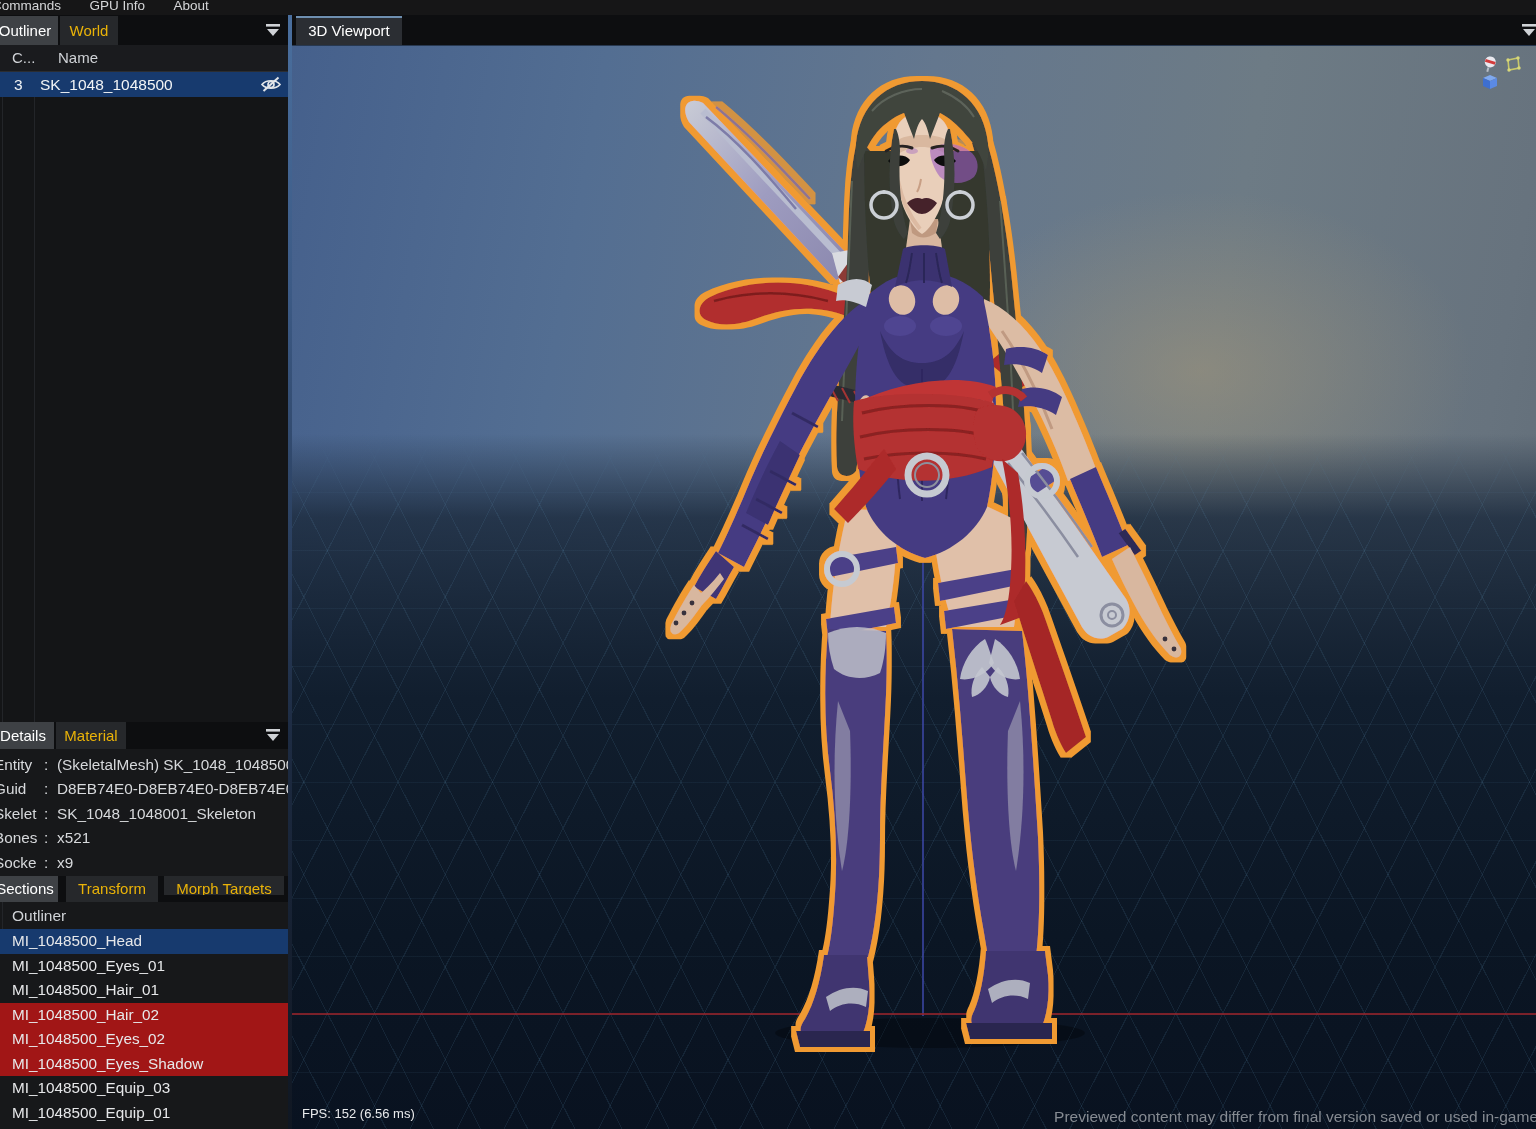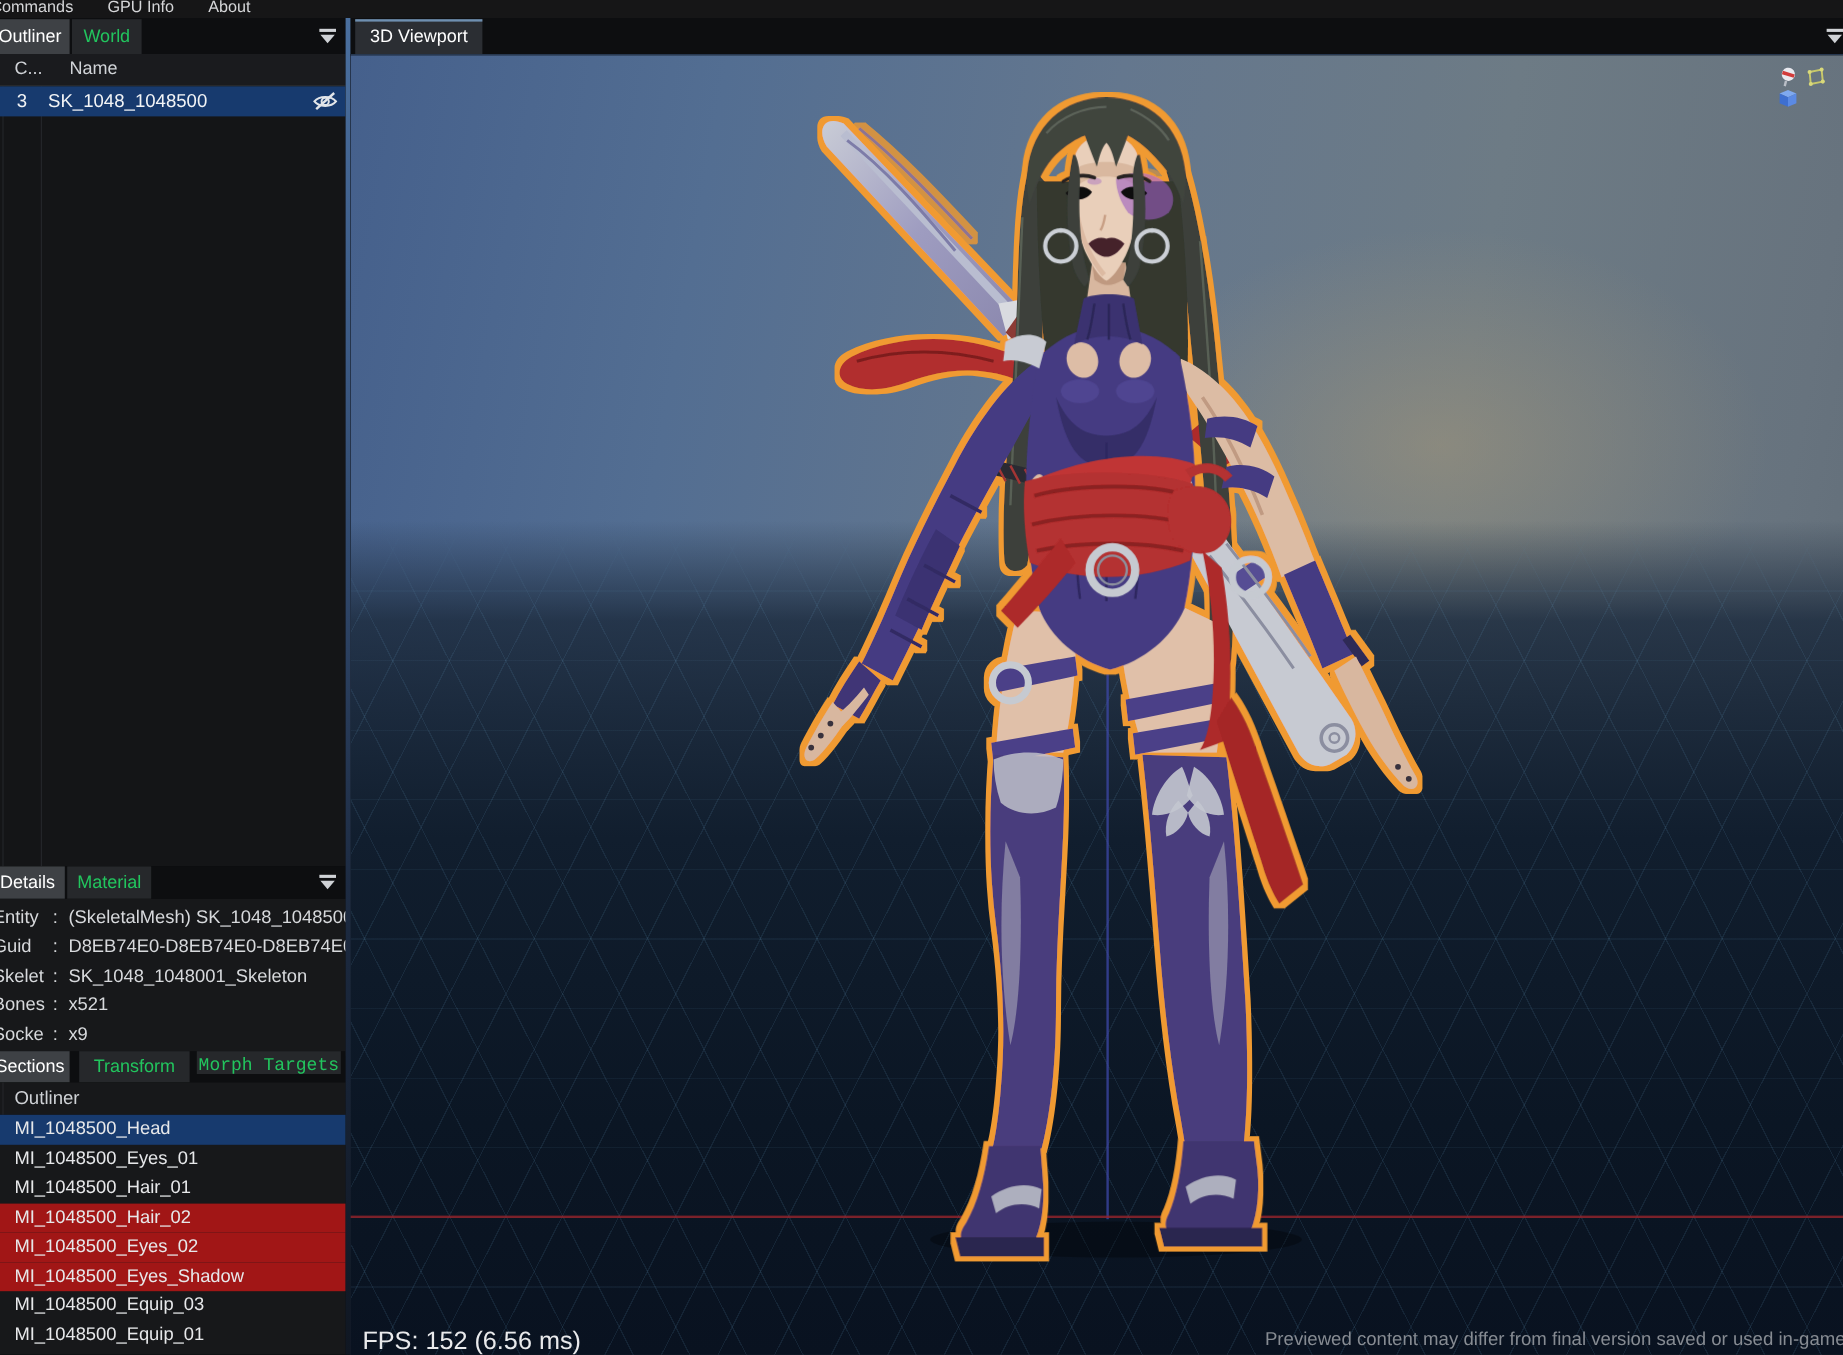--- a/index.html
+++ b/index.html
@@ -10,21 +10,21 @@
 
   
   .menubar{left:0;top:0;width:1544px;height:19px;background:#161617;}
   .menu-item{display:inline-block;line-height:20px;font-size:13.5px;color:#d5d6d8;margin-right:24px;}
 
   
   .strip{background:#0d0e10;}
   .strip1{left:0;top:19px;width:1544px;height:30px;}
   .strip2{left:0;top:726px;width:296px;height:27px;}
   .strip3{left:0;top:880px;width:296px;height:26px;}
-  .tab{position:absolute;text-align:center;font-size:15px;color:#22c55e;background:#26282b;
+  .tab{position:absolute;text-align:center;font-size:15px;color:#eab308;background:#26282b;
        box-sizing:border-box;white-space:nowrap;overflow:hidden;}
   .tab.active{background:#3e4145;color:#ffffff;}
   .tab.vp{background:#2b2e33;border-top:2px solid #6e8fb0;color:#ffffff;}
 
   
   .outliner{left:0;top:49px;width:296px;height:677px;background:#141517;overflow:hidden;}
   .colline{position:absolute;top:0;bottom:0;width:1px;background:#232529;}
   .out-header{position:absolute;left:0;top:0;width:100%;height:26px;line-height:26px;
               background:#1a1b1e;border-bottom:1px solid #2b2d31;color:#d0d3d7;font-size:15px;}
   .out-row{position:absolute;left:0;top:27px;width:100%;height:25px;line-height:25px;
@@ -61,21 +61,21 @@
     linear-gradient(180deg,rgba(51,67,90,0) 0%,rgba(29,44,63,.85) 12%,#111e2e 38%,#0b1624 72%,#091220 100%);}
   .grid{position:absolute;inset:0;background:
     repeating-linear-gradient(63deg,rgba(90,140,175,.14) 0 1px,transparent 1px 42px),
     repeating-linear-gradient(117deg,rgba(90,140,175,.14) 0 1px,transparent 1px 42px),
     repeating-linear-gradient(180deg,rgba(90,140,175,.09) 0 1px,transparent 1px 58px);
     -webkit-mask:linear-gradient(180deg,transparent 0,#000 80px);
             mask:linear-gradient(180deg,transparent 0,#000 80px);}
   .axis-x{position:absolute;left:0;right:0;top:967px;height:2px;background:rgba(150,35,42,.8);}
   .axis-z{position:absolute;left:630px;top:515px;width:2px;height:455px;background:rgba(62,72,170,.75);}
   .charsvg{position:absolute;inset:0;}
-  .fps{position:absolute;left:10px;top:1060px;font-size:21px;color:#e9eaec;}
+  .fps{position:absolute;left:10px;top:1060px;font-size:13px;color:#e9eaec;}
   .disclaimer{position:absolute;right:-2px;top:1062px;font-size:15.5px;color:#868b92;white-space:nowrap;}
   .vp-icons{position:absolute;top:9px;left:1190px;width:60px;height:20px;}
   .vp-icons svg{margin-right:2px;vertical-align:top;}
 </style>
 </head>
 <body>
 
 <div id="app">
 
   <div class="abs menubar">
@@ -145,21 +145,21 @@
       <span class="dlabel">Bones</span><span class="dsep">:</span><span class="dval">x521</span>
     </div>
     <div class="drow">
       <span class="dlabel">Socke</span><span class="dsep">:</span><span class="dval">x9</span>
     </div>
   </div>
 
   <div class="abs strip strip3"></div>
   <div class="abs tab active" style="left:0;top:880px;width:66px;height:26px;line-height:26px;">Sections</div>
   <div class="abs tab" style="left:74px;top:880px;width:92px;height:26px;line-height:26px;">Transform</div>
-  <div class="abs tab" style="left:172px;top:880px;width:120px;height:19px;line-height:26px;font-family:Liberation Mono, monospace;">Morph Targets</div>
+  <div class="abs tab" style="left:172px;top:880px;width:120px;height:19px;line-height:26px;">Morph Targets</div>
 
   <div class="abs mat-header">
     <div class="colline" style="left:10px;height:27px;"></div>
     <span style="position:absolute;left:20px;">Outliner</span>
   </div>
   <div class="abs mat-list">
     <div class="mat-row selected">MI_1048500_Head</div>
     <div class="mat-row">MI_1048500_Eyes_01</div>
     <div class="mat-row">MI_1048500_Hair_01</div>
     <div class="mat-row error">MI_1048500_Hair_02</div>

